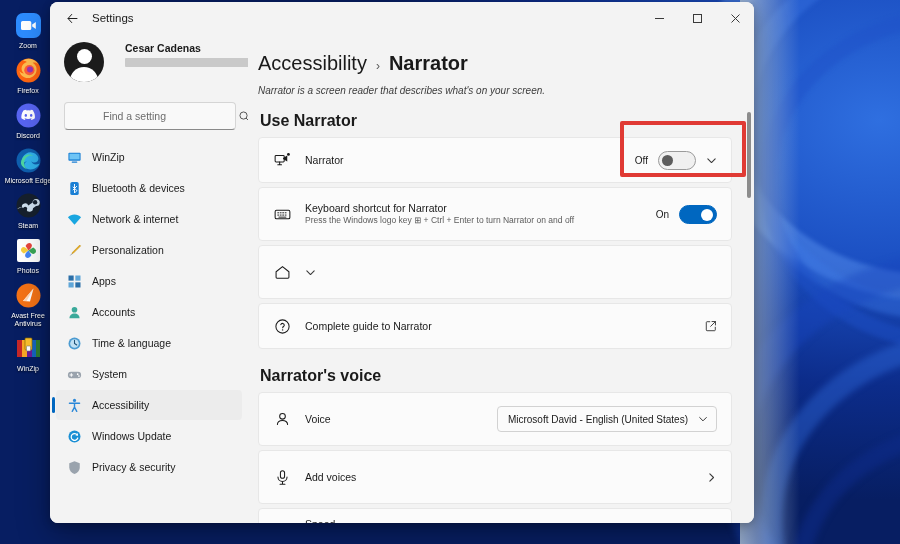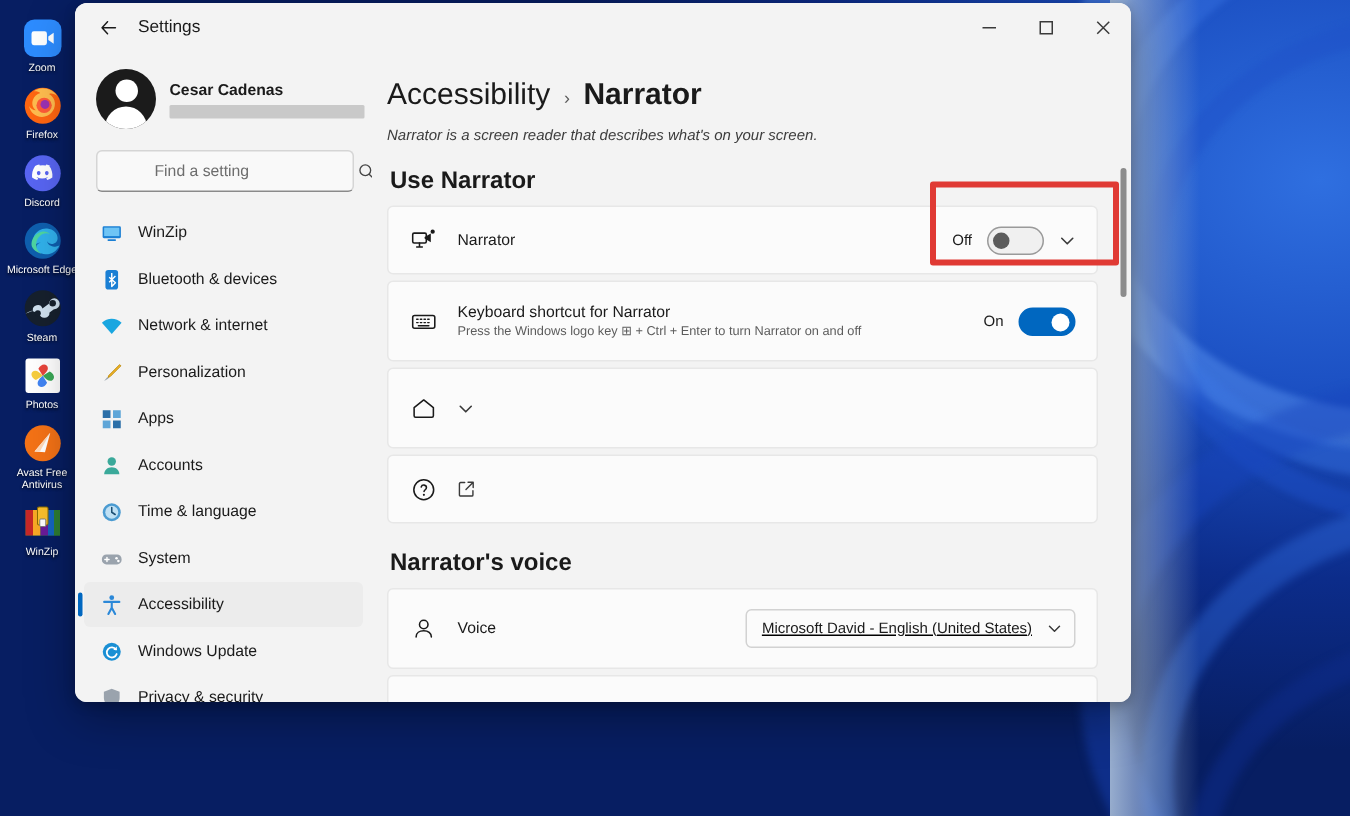--- a/index.html
+++ b/index.html
@@ -44,21 +44,21 @@
   }
   .dicon { width: 56px; display: flex; flex-direction: column; align-items: center; cursor: default; }
   .dicon .glyph { width: 30px; height: 30px; display: flex; align-items: center; justify-content: center; }
   .dicon .dlabel {
     margin-top: 2px; font-size: 7px; line-height: 8px; color: #fff; text-align: center;
     text-shadow: 0 1px 2px rgba(0,0,0,.85); max-width: 54px; word-wrap: break-word;
   }
 
   
   #settings-window {
-    position: absolute; left: 50px; top: 2px; width: 704px; height: 466px;
+    position: absolute; left: 50px; top: 2px; width: 704px; height: 521px;
     background: #f3f3f3; border-radius: 8px; overflow: hidden;
     box-shadow: 0 10px 32px rgba(0,0,0,.34), 0 2px 8px rgba(0,0,0,.22);
     z-index: 5; display: flex; flex-direction: column;
   }
   
   #titlebar {
     height: 32px; flex: 0 0 32px; display: flex; align-items: center;
     background: #f3f3f3; position: relative;
   }
   #back-button {
@@ -72,21 +72,21 @@
         font-size: 10px; color: #3a3a3a; cursor: pointer; }
 
   #window-body { flex: 1; display: flex; min-height: 0; }
 
   
   #sidebar {
     width: 198px; flex: 0 0 198px; background: #f3f3f3;
     padding: 4px 0 0 0; display: flex; flex-direction: column;
   }
   #account {
-    display: flex; align-items: center; gap: 9px; padding: 4px 12px 0 14px; height: 54px;
+    display: flex; gap: 21px; padding: 4px 12px 0 14px; height: 54px;
   }
   #avatar {
     width: 40px; height: 40px; border-radius: 50%; background: #1b1b1b;
     position: relative; overflow: hidden; flex: 0 0 40px;
   }
   #avatar::before { content:""; position:absolute; left:12.5px; top:7px; width:15px; height:15px;
     border-radius:50%; background:#fff; }
   #avatar::after { content:""; position:absolute; left:6px; top:25px; width:28px; height:22px;
     border-radius:14px 14px 0 0; background:#fff; }
   .acct-col { display: flex; flex-direction: column; gap: 4px; min-width: 0; }
@@ -163,21 +163,21 @@
     position: absolute; right: 3px; top: 3px; width: 12px; height: 12px;
     border-radius: 50%; background: #fff;
   }
   .chev { font-size: 11px; color: #3a3a3a; cursor: pointer; line-height: 1; }
   .chev-right { font-size: 11px; color: #3a3a3a; cursor: pointer; }
   .ext-ico { font-size: 11px; color: #3a3a3a; }
 
   
   .dropdown {
     height: 26px; border: 1px solid #d2d2d2; border-radius: 4px; background: #fbfbfb;
-    display: flex; align-items: center; gap: 10px; padding: 0 8px 0 10px; cursor: pointer; text-decoration: underline;
+    display: flex; align-items: center; gap: 10px; padding: 0 8px 0 10px; cursor: pointer;
   }
   .dd-value { font-size: 10px; color: #1a1a1a; white-space: nowrap; }
 
   
   .slider-wrap { display: flex; align-items: center; gap: 9px; }
   .minus, .plus { font-size: 13px; color: #1a1a1a; width: 11px; text-align: center; cursor: pointer; line-height: 1; }
   .track { width: 136px; height: 4px; background: #868686; border-radius: 2px; position: relative; cursor: pointer; }
   .track .fill { position: absolute; left: 0; top: 0; height: 4px; border-radius: 2px; background: #0067c0; }
   .track .thumb {
     position: absolute; top: -5px; width: 14px; height: 14px; border-radius: 50%;
@@ -562,20 +562,23 @@
           </div>
 
           <div class="card clickable">
             <span class="row-ico">
               <svg width="17" height="17" viewBox="0 0 18 18">
                 <circle cx="9" cy="9" r="7" stroke="#1a1a1a" stroke-width="1.1" fill="none"></circle>
                 <path d="M7.2 7a1.9 1.9 0 0 1 3.7.6c0 1.3-1.7 1.5-1.7 2.7" stroke="#1a1a1a" stroke-width="1.1" fill="none" stroke-linecap="round"></path>
                 <circle cx="9.1" cy="12.6" r=".75" fill="#1a1a1a"></circle>
               </svg>
             </span>
+            <div class="row-text">
+              <div class="row-title">Complete guide to Narrator</div>
+            </div>
             <div class="row-right">
               <span class="ext-ico">
                 <svg width="12" height="12" viewBox="0 0 14 14">
                   <path d="M5.6 2H2.4a.9.9 0 0 0-.9.9v8.7a.9.9 0 0 0 .9.9h8.7a.9.9 0 0 0 .9-.9V8.4" stroke="#3a3a3a" stroke-width="1.1" fill="none" stroke-linecap="round"></path>
                   <path d="M8.2 1.8h4v4M12.2 1.8L6.6 7.4" stroke="#3a3a3a" stroke-width="1.1" fill="none" stroke-linecap="round" stroke-linejoin="round"></path>
                 </svg>
               </span>
             </div>
           </div>
 

